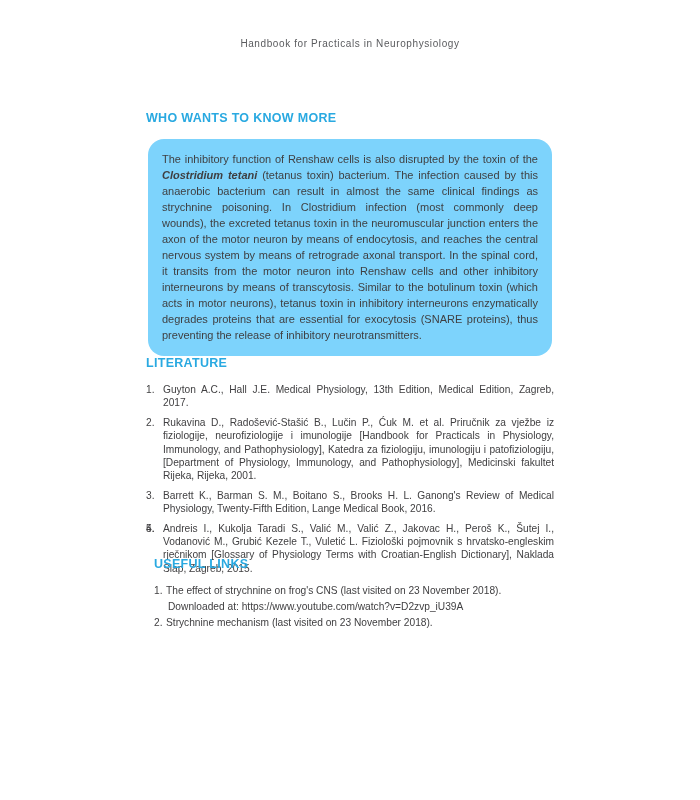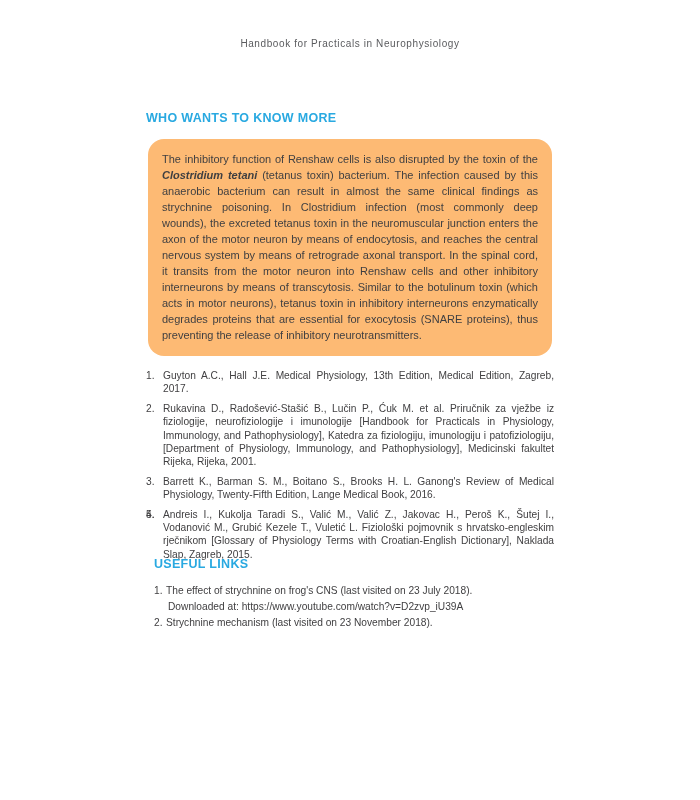--- a/index.html
+++ b/index.html
@@ -38,21 +38,21 @@
     left: 146px;
     top: 77px;
     width: 408px;
     margin-top: 34px;
   }
 
   .info-box {
     margin-top: 14px;
     margin-left: 2px;
     width: 404px;
-    background: #fdba74;
+    background: #7dd3fc;
     border-radius: 16px;
     padding: 12px 14px 13px 14px;
   }
 
   .info-text {
     font-size: 11px;
     line-height: 16px;
     text-align: justify;
     color: #3f3f41;
   }
@@ -140,20 +140,21 @@
   <div class="running-header">Handbook for Practicals in Neurophysiology</div>
 
   <section class="know-more">
     <h2 class="section-heading">WHO WANTS TO KNOW MORE</h2>
     <div class="info-box">
       <p class="info-text"><span>The inhibitory function of Renshaw cells is also disrupted by the toxin of the </span><span class="bold-italic">Clostridium tetani</span><span> (tetanus toxin) bacterium. The infection caused by this anaerobic bacterium can result in almost the same clinical findings as strychnine poisoning. In Clostridium infection (most commonly deep wounds), the excreted tetanus toxin in the neuromuscular junction enters the axon of the motor neuron by means of endocytosis, and reaches the central nervous system by means of retrograde axonal transport. In the spinal cord, it transits from the motor neuron into Renshaw cells and other inhibitory interneurons by means of transcytosis. Similar to the botulinum toxin (which acts in motor neurons), tetanus toxin in inhibitory interneurons enzymatically degrades proteins that are essential for exocytosis (SNARE proteins), thus preventing the release of inhibitory neurotransmitters.</span></p>
     </div>
   </section>
 
   <section class="literature">
+    <h2 class="section-heading">LITERATURE</h2>
     <ol class="ref-list">
       <li class="ref-item">
         <span class="ref-num">1.</span>
         <span>Guyton A.C., Hall J.E. Medical Physiology, 13th Edition, Medical Edition, Zagreb, 2017.</span>
       </li>
       <li class="ref-item">
         <span class="ref-num">2.</span>
         <span>Rukavina D., Radošević-Stašić B., Lučin P., Ćuk M. et al. Priručnik za vježbe iz fiziologije, neurofiziologije i imunologije [Handbook for Practicals in Physiology, Immunology, and Pathophysiology], Katedra za fiziologiju, imunologiju i patofiziologiju, [Department of Physiology, Immunology, and Pathophysiology], Medicinski fakultet Rijeka, Rijeka, 2001.</span>
       </li>
       <li class="ref-item">
@@ -170,21 +171,21 @@
     </ol>
   </section>
 
   <section class="useful-links">
     <h2 class="section-heading">USEFUL LINKS</h2>
     <div class="links-list">
 
       <div class="link-item">
         <div class="link-title">
           <span class="link-num">1.</span>
-          <span>The effect of strychnine on frog's CNS (last visited on 23 July 2018).</span>
+          <span>The effect of strychnine on frog's CNS (last visited on 23 November 2018).</span>
         </div>
         <div class="link-download">
           <span>Downloaded at: </span><a class="url">https://www.youtube.com/watch?v=D2zvp_iU39A</a>
         </div>
       </div>
 
       <div class="link-item">
         <div class="link-title">
           <span class="link-num">2.</span>
           <span>Strychnine mechanism (last visited on 23 November 2018).</span>

